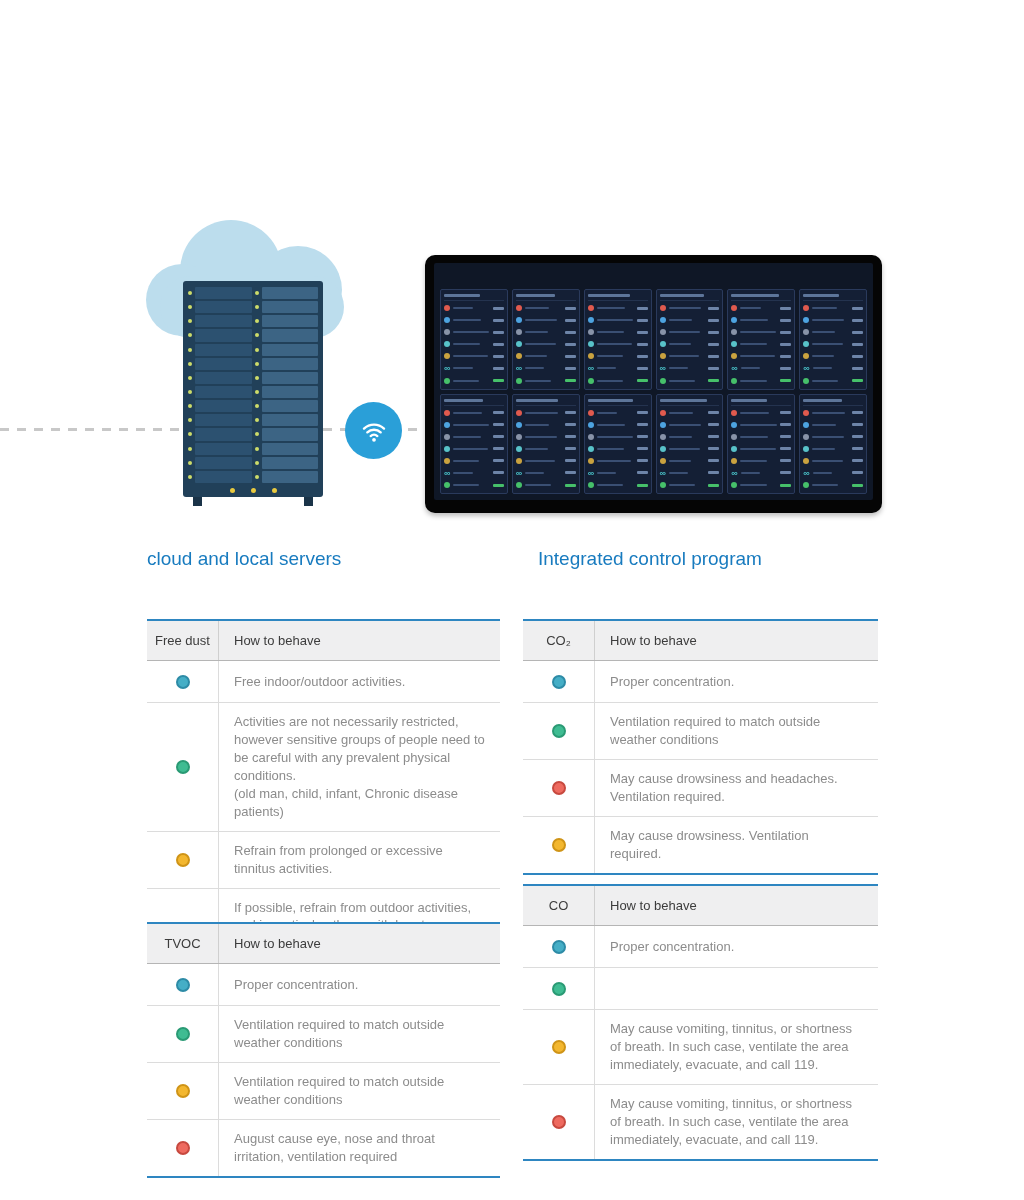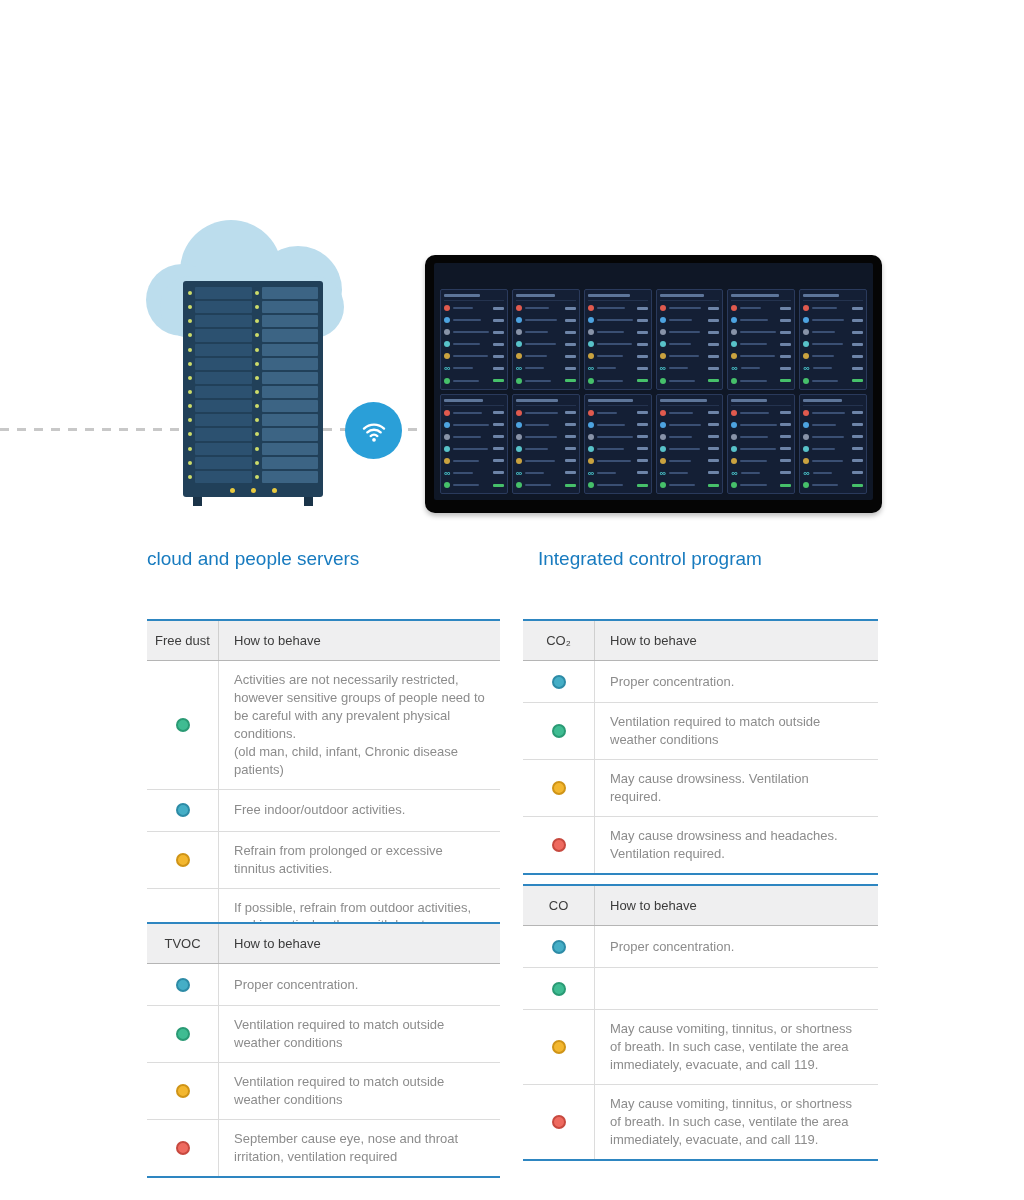--- a/index.html
+++ b/index.html
@@ -665,40 +665,40 @@
             <div class="p-row">
               <span class="p-ico" style="background:#46c06a"></span>
               <span class="p-line" style="width:44%"></span>
               <span class="p-val green"></span>
             </div>
           </div>
         </div>
     </div>
   </div>
 
-  <div class="caption cap-left">cloud and people servers</div>
+  <div class="caption cap-left">cloud and local servers</div>
   <div class="caption cap-right">Integrated control program</div>
 
   <div class="tbl t-finedust">
     <div class="tbl-head">
       <div class="th1">Free dust</div>
       <div class="th2">How to behave</div>
     </div>
     <div class="trow">
       <div class="tdot">
+          <span class="dot" style="background: rgb(69, 174, 198); border-color: rgb(45, 139, 166);"></span>
+        </div>
+      <div class="ttext">Free indoor/outdoor activities.</div>
+    </div>
+    <div class="trow">
+      <div class="tdot">
           <span class="dot" style="background: rgb(63, 188, 146); border-color: rgb(42, 154, 116);"></span>
         </div>
       <div class="ttext">Activities are not necessarily restricted, however sensitive groups of people need to be careful with any prevalent physical conditions.
 (old man, child, infant, Chronic disease patients)</div>
-    </div>
-    <div class="trow">
-      <div class="tdot">
-          <span class="dot" style="background: rgb(69, 174, 198); border-color: rgb(45, 139, 166);"></span>
-        </div>
-      <div class="ttext">Free indoor/outdoor activities.</div>
     </div>
     <div class="trow">
       <div class="tdot">
           <span class="dot" style="background: rgb(243, 183, 47); border-color: rgb(207, 148, 23);"></span>
         </div>
       <div class="ttext">Refrain from prolonged or excessive tinnitus activities.</div>
     </div>
     <div class="trow">
       <div class="tdot">
           <span class="dot" style="background: rgb(238, 106, 95); border-color: rgb(199, 73, 63);"></span>
@@ -727,21 +727,21 @@
     <div class="trow">
       <div class="tdot">
           <span class="dot" style="background: rgb(243, 183, 47); border-color: rgb(207, 148, 23);"></span>
         </div>
       <div class="ttext">Ventilation required to match outside weather conditions</div>
     </div>
     <div class="trow">
       <div class="tdot">
           <span class="dot" style="background: rgb(238, 106, 95); border-color: rgb(199, 73, 63);"></span>
         </div>
-      <div class="ttext">September cause eye, nose and throat irritation, ventilation required</div>
+      <div class="ttext">August cause eye, nose and throat irritation, ventilation required</div>
     </div>
   </div>
 
   <div class="tbl right t-co2">
     <div class="tbl-head">
       <div class="th1">CO₂</div>
       <div class="th2">How to behave</div>
     </div>
     <div class="trow">
       <div class="tdot">
@@ -750,29 +750,29 @@
       <div class="ttext">Proper concentration.</div>
     </div>
     <div class="trow">
       <div class="tdot">
           <span class="dot" style="background: rgb(63, 188, 146); border-color: rgb(42, 154, 116);"></span>
         </div>
       <div class="ttext">Ventilation required to match outside weather conditions</div>
     </div>
     <div class="trow">
       <div class="tdot">
+          <span class="dot" style="background: rgb(238, 106, 95); border-color: rgb(199, 73, 63);"></span>
+        </div>
+      <div class="ttext">May cause drowsiness and headaches. Ventilation required.</div>
+    </div>
+    <div class="trow">
+      <div class="tdot">
           <span class="dot" style="background: rgb(243, 183, 47); border-color: rgb(207, 148, 23);"></span>
         </div>
       <div class="ttext">May cause drowsiness. Ventilation required.</div>
-    </div>
-    <div class="trow">
-      <div class="tdot">
-          <span class="dot" style="background: rgb(238, 106, 95); border-color: rgb(199, 73, 63);"></span>
-        </div>
-      <div class="ttext">May cause drowsiness and headaches. Ventilation required.</div>
     </div>
   </div>
 
   <div class="tbl right t-co">
     <div class="tbl-head">
       <div class="th1">CO</div>
       <div class="th2">How to behave</div>
     </div>
     <div class="trow">
       <div class="tdot">

